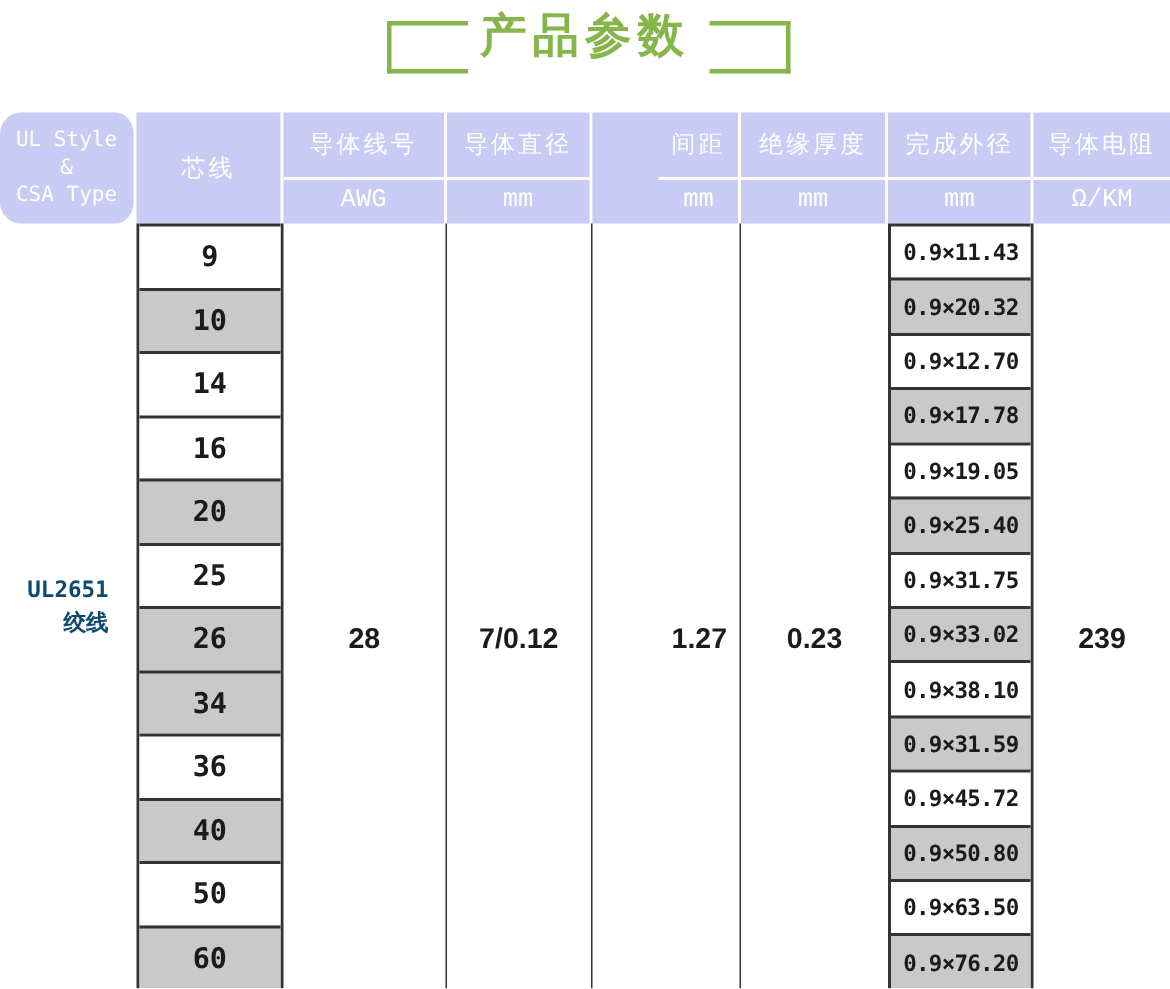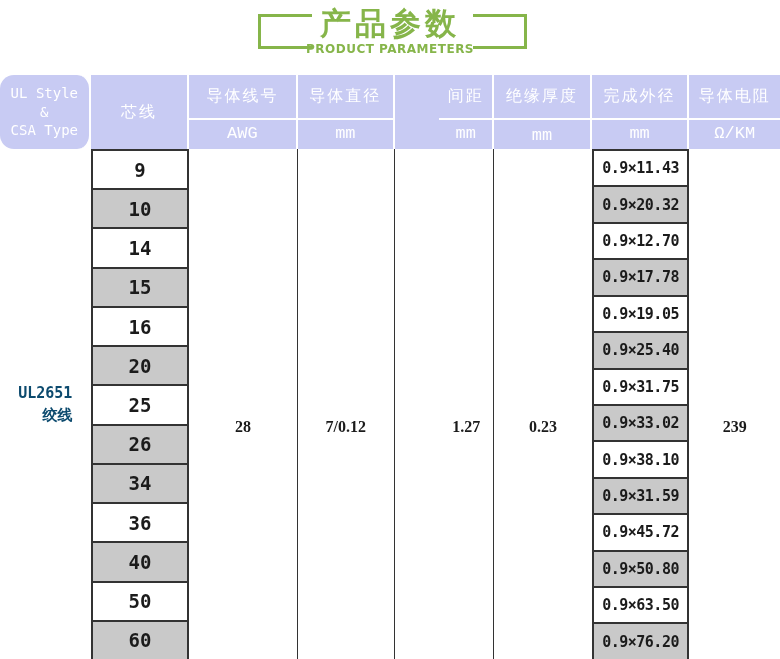--- a/index.html
+++ b/index.html
@@ -64,21 +64,21 @@
     display: flex; align-items: center; justify-content: center;
   }
   .th-bot {
     height: 27px;
     display: flex; align-items: center; justify-content: center;
     font-family: Liberation Mono, monospace;
     font-size: 17px;
   }
 
   .w0 { width: 92px; border-radius: 14px; }  .w1 { width: 100px; } .w2 { width: 110px; }
-  .w3 { width: 99px; }  .w4 { width: 100px; padding-left: 44px; } .w5 { width: 99px; justify-content: space-between; }
+  .w3 { width: 99px; }  .w4 { width: 100px; padding-left: 44px; } .w5 { width: 99px; }
   .w6 { width: 99px; }  .w7 { width: 92px; }
 
   
   .tbody { position: absolute; top: 149px; left: 0; width: 780px; height: 510px; display: flex; }
   .bcol { position: relative; }
   .center { display: flex; align-items: center; justify-content: center; }
   .sep { border-right: 1px solid var(--border, #333333); }
 
   .cells {
     display: flex; flex-direction: column;
@@ -90,39 +90,38 @@
     border-top: 2px solid var(--border, #333333);
     background: #ffffff;
     display: flex; align-items: center; justify-content: center;
     font-family: "DejaVu Sans Mono", "Liberation Mono", monospace;
     font-weight: 700; font-size: 19px; color: #1b1b1b;
   }
   .cell.alt { background: var(--alt_row, #c9c9c9); }
   .od-col .cell { font-size: 15px; letter-spacing: -0.5px; }
 
   .mval {
-    font-family: Liberation Serif, serif;
-    font-weight: 700; font-size: 16px; color: #1b1b1b; margin-top: 45px;
+    font-family: Liberation Sans, sans-serif;
+    font-weight: 700; font-size: 19px; color: #1b1b1b; margin-top: 45px;
   }
   .style-label {
     text-align: right; font-weight: 700; font-size: 15px; color: #0c4a6e;
     line-height: 1.5;
     font-family: "DejaVu Sans Mono", "DejaVu Sans", "Liberation Sans", sans-serif;
   }
 </style>
 </head>
 <body>
 
 <div class="page">
 
   <div class="title-area">
     <div class="bracket bracket-left"></div>
     <div class="bracket bracket-right"></div>
     <div class="title-zh">产品参数</div>
-    <div class="title-en">PRODUCT PARAMETERS</div>
   </div>
 
   <div class="thead">
     <div class="th w0">
       <div class="th-latin">
         <div>UL Style</div>
         <div>&amp;</div>
         <div>CSA Type</div>
       </div>
     </div>
@@ -159,21 +158,20 @@
     <div class="bcol w0 center">
       <div class="style-label">
         <div>UL2651</div>
         <div>绞线</div>
       </div>
     </div>
     <div class="bcol w1 cells">
         <div class="cell">9</div>
         <div class="cell alt">10</div>
         <div class="cell">14</div>
-        <div class="cell alt">15</div>
         <div class="cell">16</div>
         <div class="cell alt">20</div>
         <div class="cell">25</div>
         <div class="cell alt">26</div>
         <div class="cell alt">34</div>
         <div class="cell">36</div>
         <div class="cell alt">40</div>
         <div class="cell">50</div>
         <div class="cell alt">60</div>
       </div>

